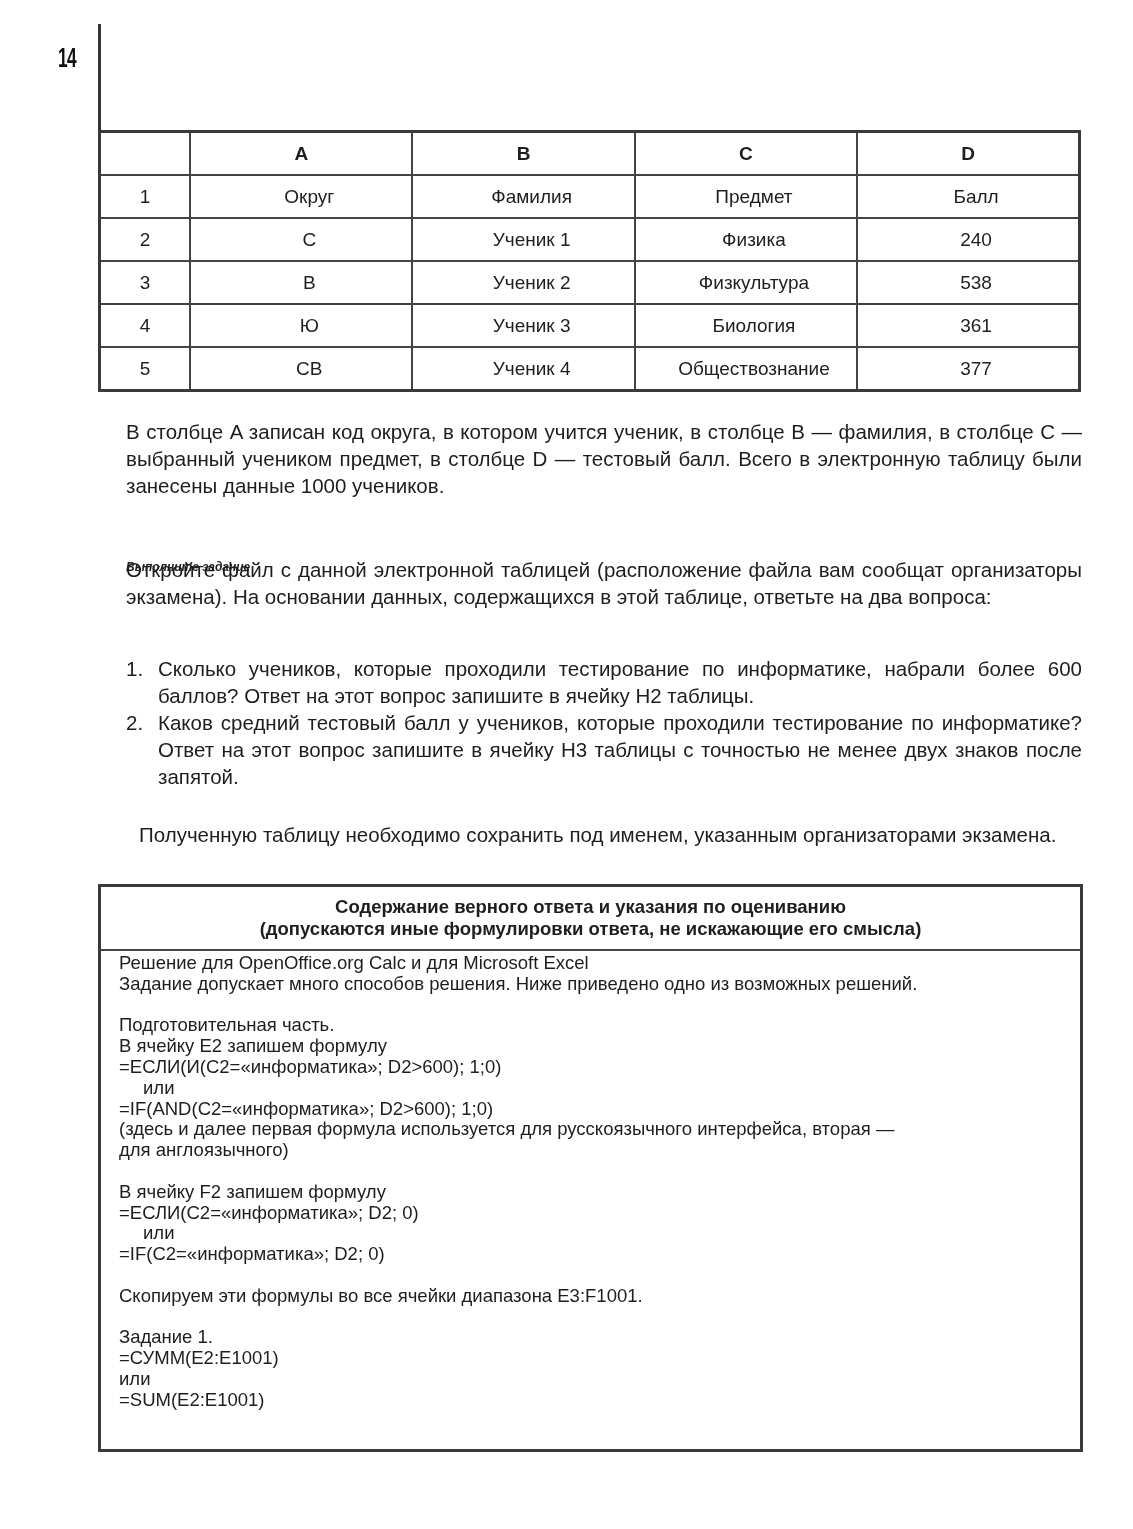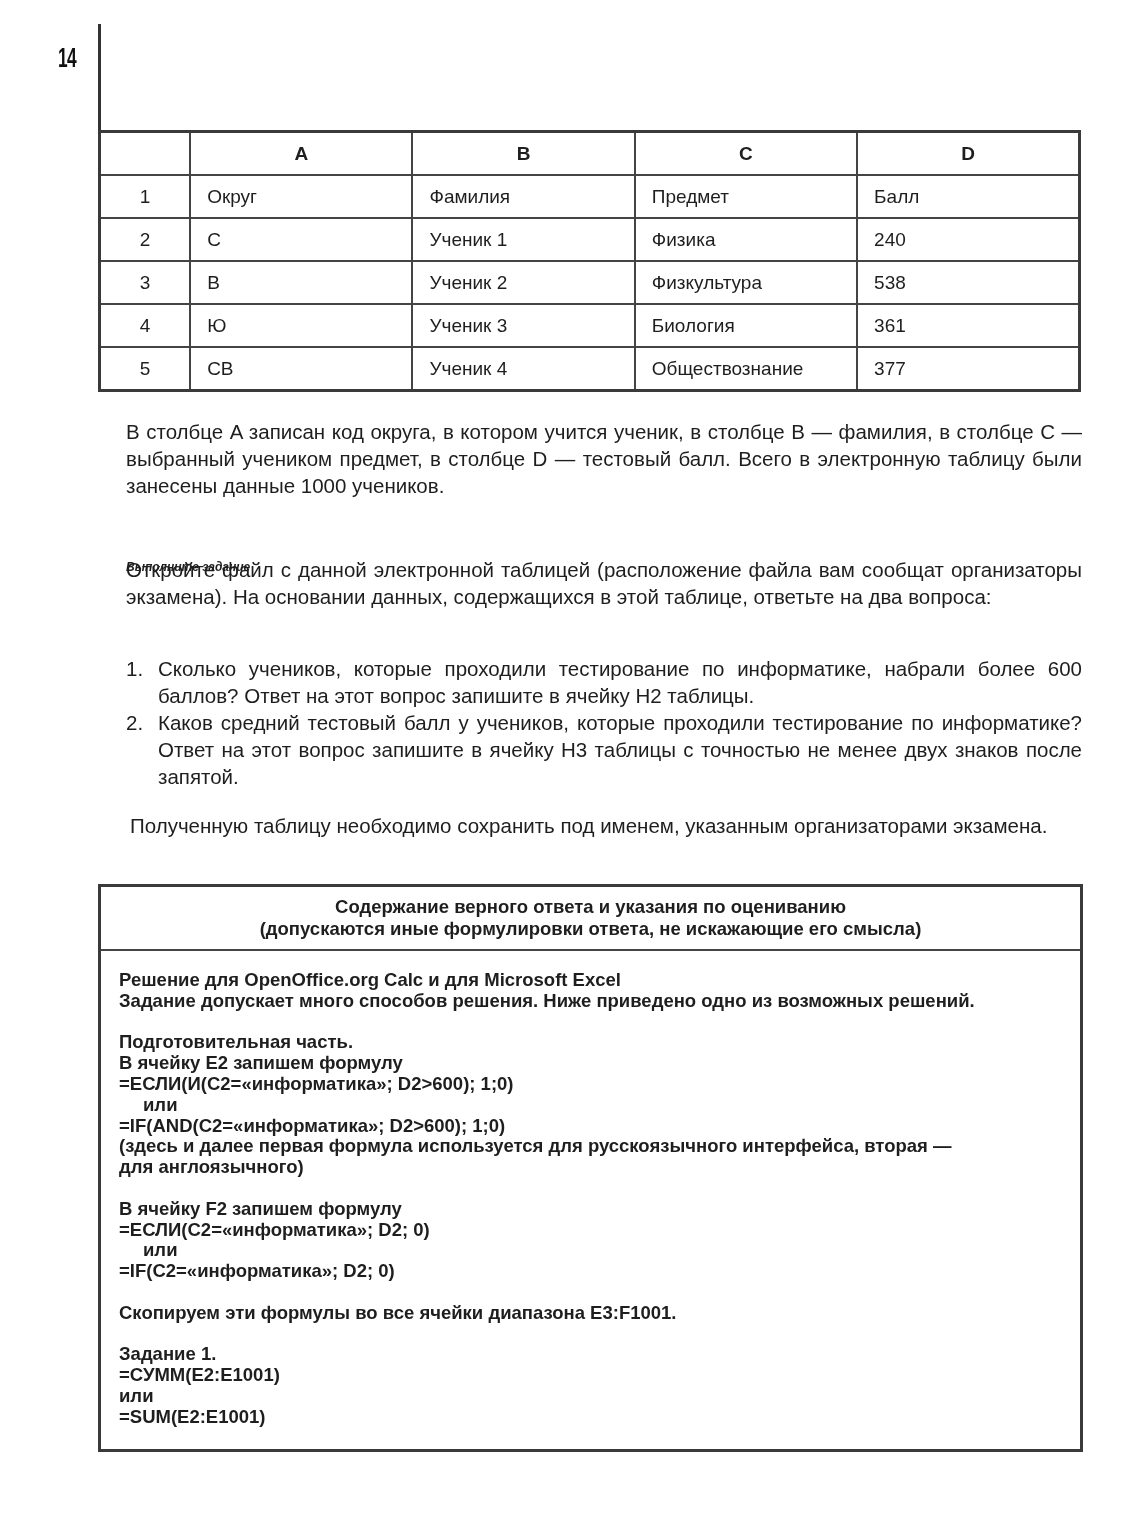--- a/index.html
+++ b/index.html
@@ -16,21 +16,21 @@
     .margin-rule {
       position: absolute; left: 98px; top: 24px; width: 3px; height: 110px; background: #333;
     }
     
     .sheet {
       position: absolute; left: 98px; top: 130px; width: 983px;
       border-collapse: collapse; border: 3px solid #3a3a3a;
       font-size: 19px;
     }
     .sheet td, .sheet th {
-      border: 2px solid #444; height: 41px; padding: 0; vertical-align: middle;
+      border: 2px solid #444; height: 41px; padding: 0; vertical-align: middle; text-align: center;
     }
     .sheet th { font-weight: bold; text-align: center; font-size: 19px; }
     .sheet td.rownum { text-align: center; width: 88px; }
     .sheet td.cell { padding-left: 16px; }
     .sheet col.c0 { width: 88px; }
     .sheet col.ca { width: 222px; }
     .sheet col.cb { width: 222px; }
     .sheet col.cc { width: 222px; }
     .sheet col.cd { width: 222px; }
 
@@ -54,21 +54,21 @@
     .answer-box {
       position: absolute; left: 98px; top: 884px; width: 979px; height: 562px;
       border: 3px solid #3a3a3a;
     }
     .answer-header {
       height: 62px; border-bottom: 2px solid #444;
       display: flex; flex-direction: column; justify-content: center; align-items: center;
       font-weight: bold; font-size: 18.5px; line-height: 22px;
     }
     .answer-body {
-      padding: 19px 18px; font-size: 18.5px; line-height: 20.8px; font-weight: bold;
+      padding: 2px 18px; font-size: 18.5px; line-height: 20.8px;
     }
     .answer-body .line { white-space: pre; min-height: 20.8px; }
     .answer-body .indent { padding-left: 24px; }
   </style>
 </head>
 <body>
 
 <div class="page-number">14</div>
 <div class="margin-rule"></div>
 
@@ -136,21 +136,21 @@
   <li>
     <span class="num">1.</span>
     <span>Сколько учеников, которые проходили тестирование по информатике, набрали более 600 баллов? Ответ на этот вопрос запишите в ячейку H2 таблицы.</span>
   </li>
   <li>
     <span class="num">2.</span>
     <span>Каков средний тестовый балл у учеников, которые проходили тестирование по информатике? Ответ на этот вопрос запишите в ячейку H3 таблицы с точностью не менее двух знаков после запятой.</span>
   </li>
 </ol>
 
-<p class="para" style="top:808px; margin:4px;">Полученную таблицу необходимо сохранить под именем, указанным организаторами экзамена.</p>
+<p class="para" style="top:808px; margin:13px;">Полученную таблицу необходимо сохранить под именем, указанным организаторами экзамена.</p>
 
 <div class="answer-box">
   <div class="answer-header">
     <div>Содержание верного ответа и указания по оцениванию</div>
     <div>(допускаются иные формулировки ответа, не искажающие его смысла)</div>
   </div>
   <div class="answer-body">
     <div class="line">Решение для OpenOffice.org Calc и для Microsoft Excel</div>
     <div class="line">Задание допускает много способов решения. Ниже приведено одно из возможных решений.</div>
     <div class="line"></div>

